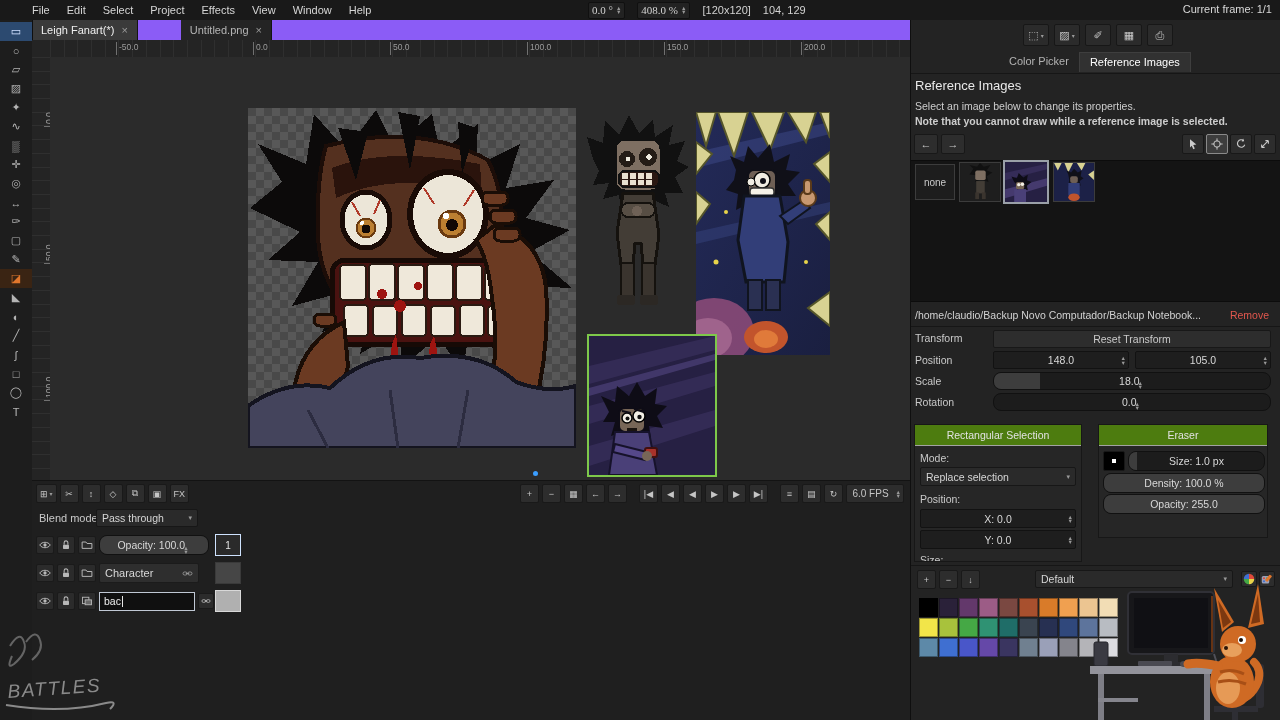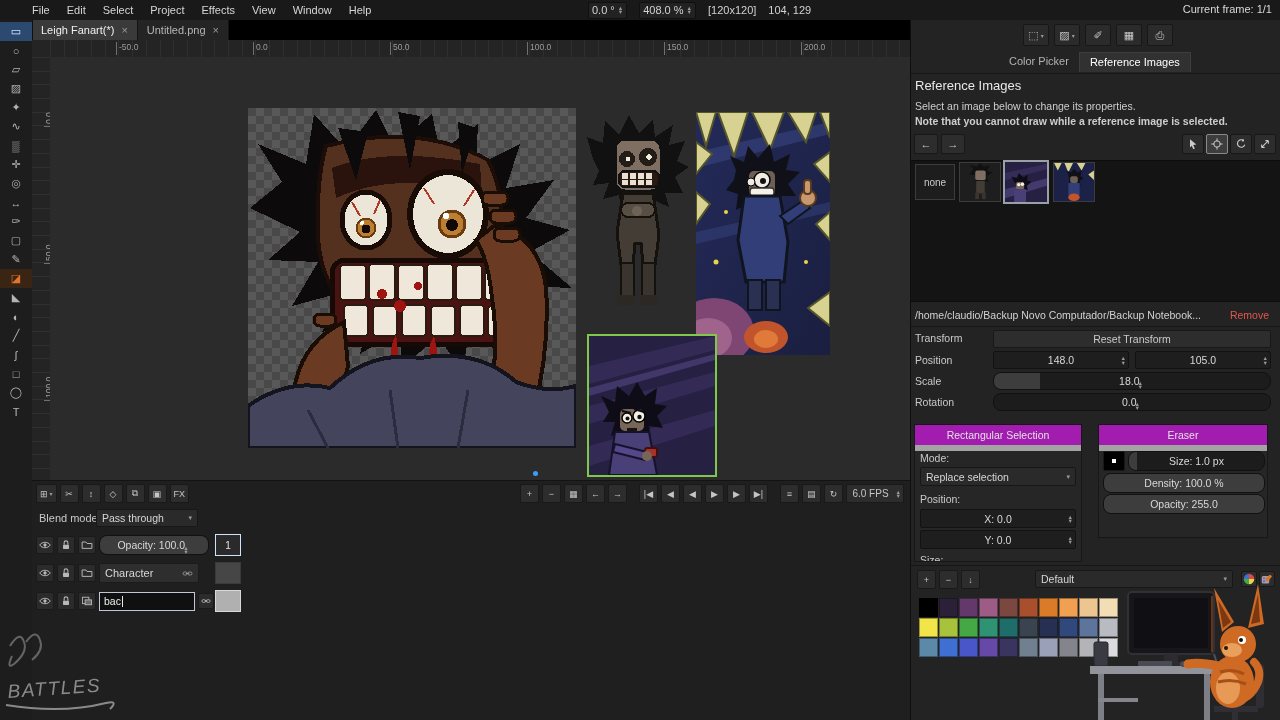--- a/index.html
+++ b/index.html
@@ -3,27 +3,27 @@
 <meta charset="utf-8">
 <style>
   html,body{margin:0;padding:0;background:#0e0e0e;}
   #app{position:relative;width:1280px;height:720px;overflow:hidden;background:#232323;
        font-family:"Liberation Sans",sans-serif;font-size:11px;color:#cfcfcf;}
   
   #menubar{position:absolute;left:0;top:0;width:1280px;height:20px;background:#191919;border-bottom:1px solid #0d0d0d;display:flex;align-items:center;}
   #menu-items{display:flex;padding-left:24px;gap:1px;}
   .menu-item{padding:2px 8px;color:#d6d6d6;cursor:default;}
   #status{position:absolute;left:588px;top:0;height:20px;display:flex;align-items:center;gap:12px;color:#d2d2d2;}
-  .spinlabel{display:flex;align-items:center;gap:3px;background:#222;border:1px solid #101010;border-radius:2px;padding:0 3px;height:15px;}
+  .spinlabel{display:flex;align-items:center;gap:3px;background:#222;border:1px solid #101010;border-radius:2px;padding:0 3px;height:15px;font-family:Liberation Serif, serif;}
   #current-frame{position:absolute;right:8px;top:3px;color:#d8d8d8;}
   .ma{position:absolute;right:2px;top:50%;transform:translateY(-50%);display:flex;flex-direction:column;line-height:4.5px;font-size:5.5px;color:#9a9a9a;}
   .ma i,.ma-inline i{font-style:normal;display:block;}
   .ma-inline{display:flex;flex-direction:column;line-height:4.5px;font-size:5.5px;color:#9a9a9a;}
   
-  #tabbar{position:absolute;left:32px;top:20px;width:878px;height:20px;background:#000000;display:flex;border-bottom:5px solid #ef4444;}
+  #tabbar{position:absolute;left:32px;top:20px;width:878px;height:20px;background:#8b5cf6;display:flex;border-bottom:5px solid #ef4444;gap:43px;}
   .tab{display:flex;align-items:center;gap:7px;padding:0 9px;background:#242424;color:#b5b5b5;border-right:1px solid #141414;}
   .tab.active{background:#3a3a3a;color:#efefef;}
   .tab-close{font-size:11px;color:#9a9a9a;}
   
   #lefttoolbar{position:absolute;left:0;top:20px;width:32px;height:700px;background:#1d1d1d;border-right:1px solid #0f0f0f;}
   #tools{padding-top:2px;}
   .tool{width:32px;height:19px;display:flex;align-items:center;justify-content:center;font-size:11px;color:#b4b4b4;}
   .tool.hl-left{background:#2c4a70;color:#cfe0ff;}
   .tool.hl-right{color:#e0762c;background:#3a2413;}
   
@@ -86,21 +86,21 @@
   .thumb.selected{border:2px solid #9aa0a8;}
   .thumb svg{display:block;width:100%;height:100%;}
   #none-thumb{display:flex;align-items:center;justify-content:center;color:#c9c9c9;font-size:10px;}
   #path-row{position:absolute;left:0;top:284px;width:370px;height:22px;}
   #path-text{position:absolute;left:4px;top:5px;width:302px;overflow:hidden;white-space:nowrap;text-overflow:ellipsis;font-size:10.5px;color:#d2d2d2;}
   #remove-link{position:absolute;right:12px;top:5px;color:#e2574e;font-size:10.5px;}
   .tr-lbl{position:absolute;left:4px;font-size:10.5px;color:#c9c9c9;}
   .tr-ctl{position:absolute;left:82px;width:278px;height:18px;font-size:10.5px;}
   .spinbox{position:relative;background:#1e1e1e;border:1px solid #121212;border-radius:2px;display:flex;align-items:center;justify-content:center;font-size:10.5px;color:#d8d8d8;box-sizing:border-box;}
   .tool-panel{position:absolute;background:#262626;border:1px solid #171717;overflow:hidden;box-sizing:border-box;}
-  .panel-hdr{height:20px;background:#a21caf;display:flex;align-items:center;justify-content:center;font-size:10.5px;color:#e2e2e2;border-bottom:6px solid #a3a3a3;}
+  .panel-hdr{height:20px;background:#4d7c0f;display:flex;align-items:center;justify-content:center;font-size:10.5px;color:#e2e2e2;border-bottom:1px solid #a3a3a3;}
   .tp-lbl{position:absolute;left:5px;font-size:10.5px;color:#c9c9c9;}
   #pal-btns{position:absolute;left:6px;top:550px;display:flex;gap:3px;}
   #pal-dd{position:absolute;left:124px;top:550px;width:198px;height:18px;}
   .pal-icon{position:absolute;top:551px;width:16px;height:16px;padding:0;}
   #pal-grid{position:absolute;left:8px;top:578px;width:201px;display:flex;flex-wrap:wrap;gap:1px;}
   .swatch{width:19px;height:19px;box-sizing:border-box;border:1px solid rgba(0,0,0,.35);}
   
   #watermark{position:absolute;left:2px;top:612px;}
   #mascot{position:absolute;left:1072px;top:578px;}
 </style>

